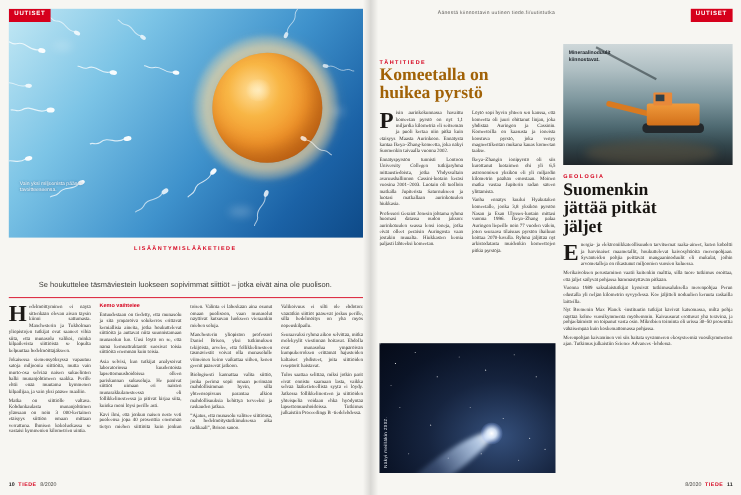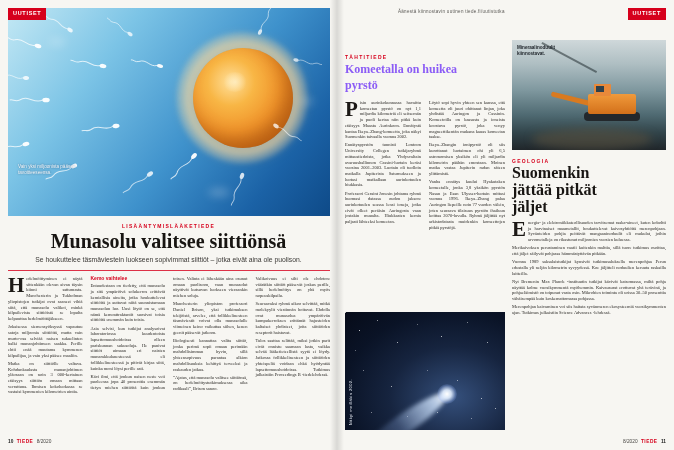--- a/index.html
+++ b/index.html
@@ -41,21 +41,21 @@
     line-height:17px;padding:1px 2px 0 0;color:#1c1916;}
   .folio{position:absolute;bottom:6px;font-size:4.8px;color:#4a4845;}
   .folio-left{left:8px;}
   .folio-right{right:8px;text-align:right;}
   .folio .pg{font-weight:700;color:#222;}
   .folio .mag{font-weight:700;color:#d6001c;letter-spacing:.5px;margin:0 2px;}
   
   .header-note{position:absolute;left:398px;top:9px;font-size:4.5px;color:#5a5855;letter-spacing:.3px;}
   .kicker-comet{position:absolute;left:345px;top:54px;}
   .headline-comet{position:absolute;left:345px;top:61px;width:120px;
-    font-family:"Liberation Serif",serif;font-weight:700;font-size:12px;line-height:16px;color:#8b5cf6;}
+    font-family:"Liberation Serif",serif;font-weight:700;font-size:16px;line-height:16px;color:#a16207;}
   .body-comet{left:345px;top:100px;width:160px;height:206px;column-count:2;column-gap:8px;}
   .photo-comet{position:absolute;left:345px;top:312px;width:160px;height:118px;overflow:hidden;
     background:radial-gradient(ellipse at 68% 72%,#35507c 0%,#16243f 42%,#0a1326 72%,#060b18 100%);}
   .stars{position:absolute;left:0;top:0;width:1px;height:1px;background:#fff;border-radius:50%;
     box-shadow:14px 18px #fff,32px 8px rgba(255,255,255,.7),52px 30px rgba(255,255,255,.85),
       72px 12px rgba(255,255,255,.5),96px 24px rgba(255,255,255,.9),122px 10px rgba(255,255,255,.6),
       142px 30px rgba(255,255,255,.8),18px 58px rgba(255,255,255,.6),46px 74px rgba(255,255,255,.8),
       82px 58px rgba(255,255,255,.5),112px 68px rgba(255,255,255,.7),136px 86px rgba(255,255,255,.85),
       26px 100px rgba(255,255,255,.6),62px 104px rgba(255,255,255,.5),92px 100px rgba(255,255,255,.75),
       126px 106px rgba(255,255,255,.6),150px 96px rgba(255,255,255,.8),10px 38px rgba(255,255,255,.5);}
@@ -120,21 +120,20 @@
       <use href="#sp" transform="translate(288,52) rotate(190) scale(.8)" opacity=".75"></use>
       <use href="#sp" transform="translate(252,24) rotate(114) scale(.85)" opacity=".8"></use>
       <use href="#sp" transform="translate(122,26) rotate(35) scale(.85)" opacity=".8"></use>
       <use href="#sp" transform="translate(18,70) rotate(5) scale(.9)" opacity=".85"></use>
     </svg>
     <div class="tag" style="left:0;top:0;">UUTISET</div>
     <div class="photo-caption-left">Vain yksi miljoonista pääsee tavoitteeseensa.</div>
   </div>
 
   <div class="kicker kicker-center">LISÄÄNTYMISLÄÄKETIEDE</div>
-  <h1 class="headline-main" style="margin:0;">Munasolu valitsee siittiönsä</h1>
   <div class="subhead-main">Se houkuttelee täsmäviestein luokseen sopivimmat siittiöt – jotka eivät aina ole puolison.</div>
   <div class="red-rule"></div>
 
   <div class="body-cols body-left">
       <p class="body-p"><span class="dropcap">H</span>edelmöittyminen ei näytä sittenkään olevan aivan täysin kiinni sattumasta. Manchesterin ja Tukholman yliopistojen tutkijat ovat saaneet vihiä siitä, että munasolu valikoi, minkä kilpailevista siittiöistä se lopulta kelpuuttaa hedelmöittäjäkseen.</p>
       <p class="body-p">Jokaisessa siemensyöksyssä vapautuu satoja miljoonia siittiöitä, mutta vain murto-osa selviää naisen sukuelinten halki munanjohtimeen saakka. Perille ehtii enää muutama kymmenen kilpailijaa, ja vain yksi pääsee maaliin.</p>
       <p class="body-p">Matka on siittiölle valtava. Kohdunkaulasta munanjohtimen yläosaan on noin 3 000-kertainen etäisyys siittiön omaan mittaan verrattuna. Ihmisen kokoluokassa se vastaisi kymmenien kilometrien uintia.</p>
       <h4 class="body-subhead">Kemo vaihtelee</h4>
       <p class="body-p">Entuudestaan on tiedetty, että munasolu ja sitä ympäröivä solukerros erittävät kemiallisia aineita, jotka houkuttelevat siittiöitä ja auttavat niitä suunnistamaan munasolun luo. Uusi löytö on se, että nämä kemoattraktantit suosivat toisia siittiöitä enemmän kuin toisia.</p>
       <p class="body-p">Asia selvisi, kun tutkijat analysoivat laboratoriossa kuudentoista lapsettomuushoidoissa olleen pariskunnan sukusoluja. He panivat siittiöt uimaan eri naisten munarakkulanesteessä eli follikkelinesteessä ja pitivät kirjaa siitä, kuinka moni löysi perille asti.</p>

